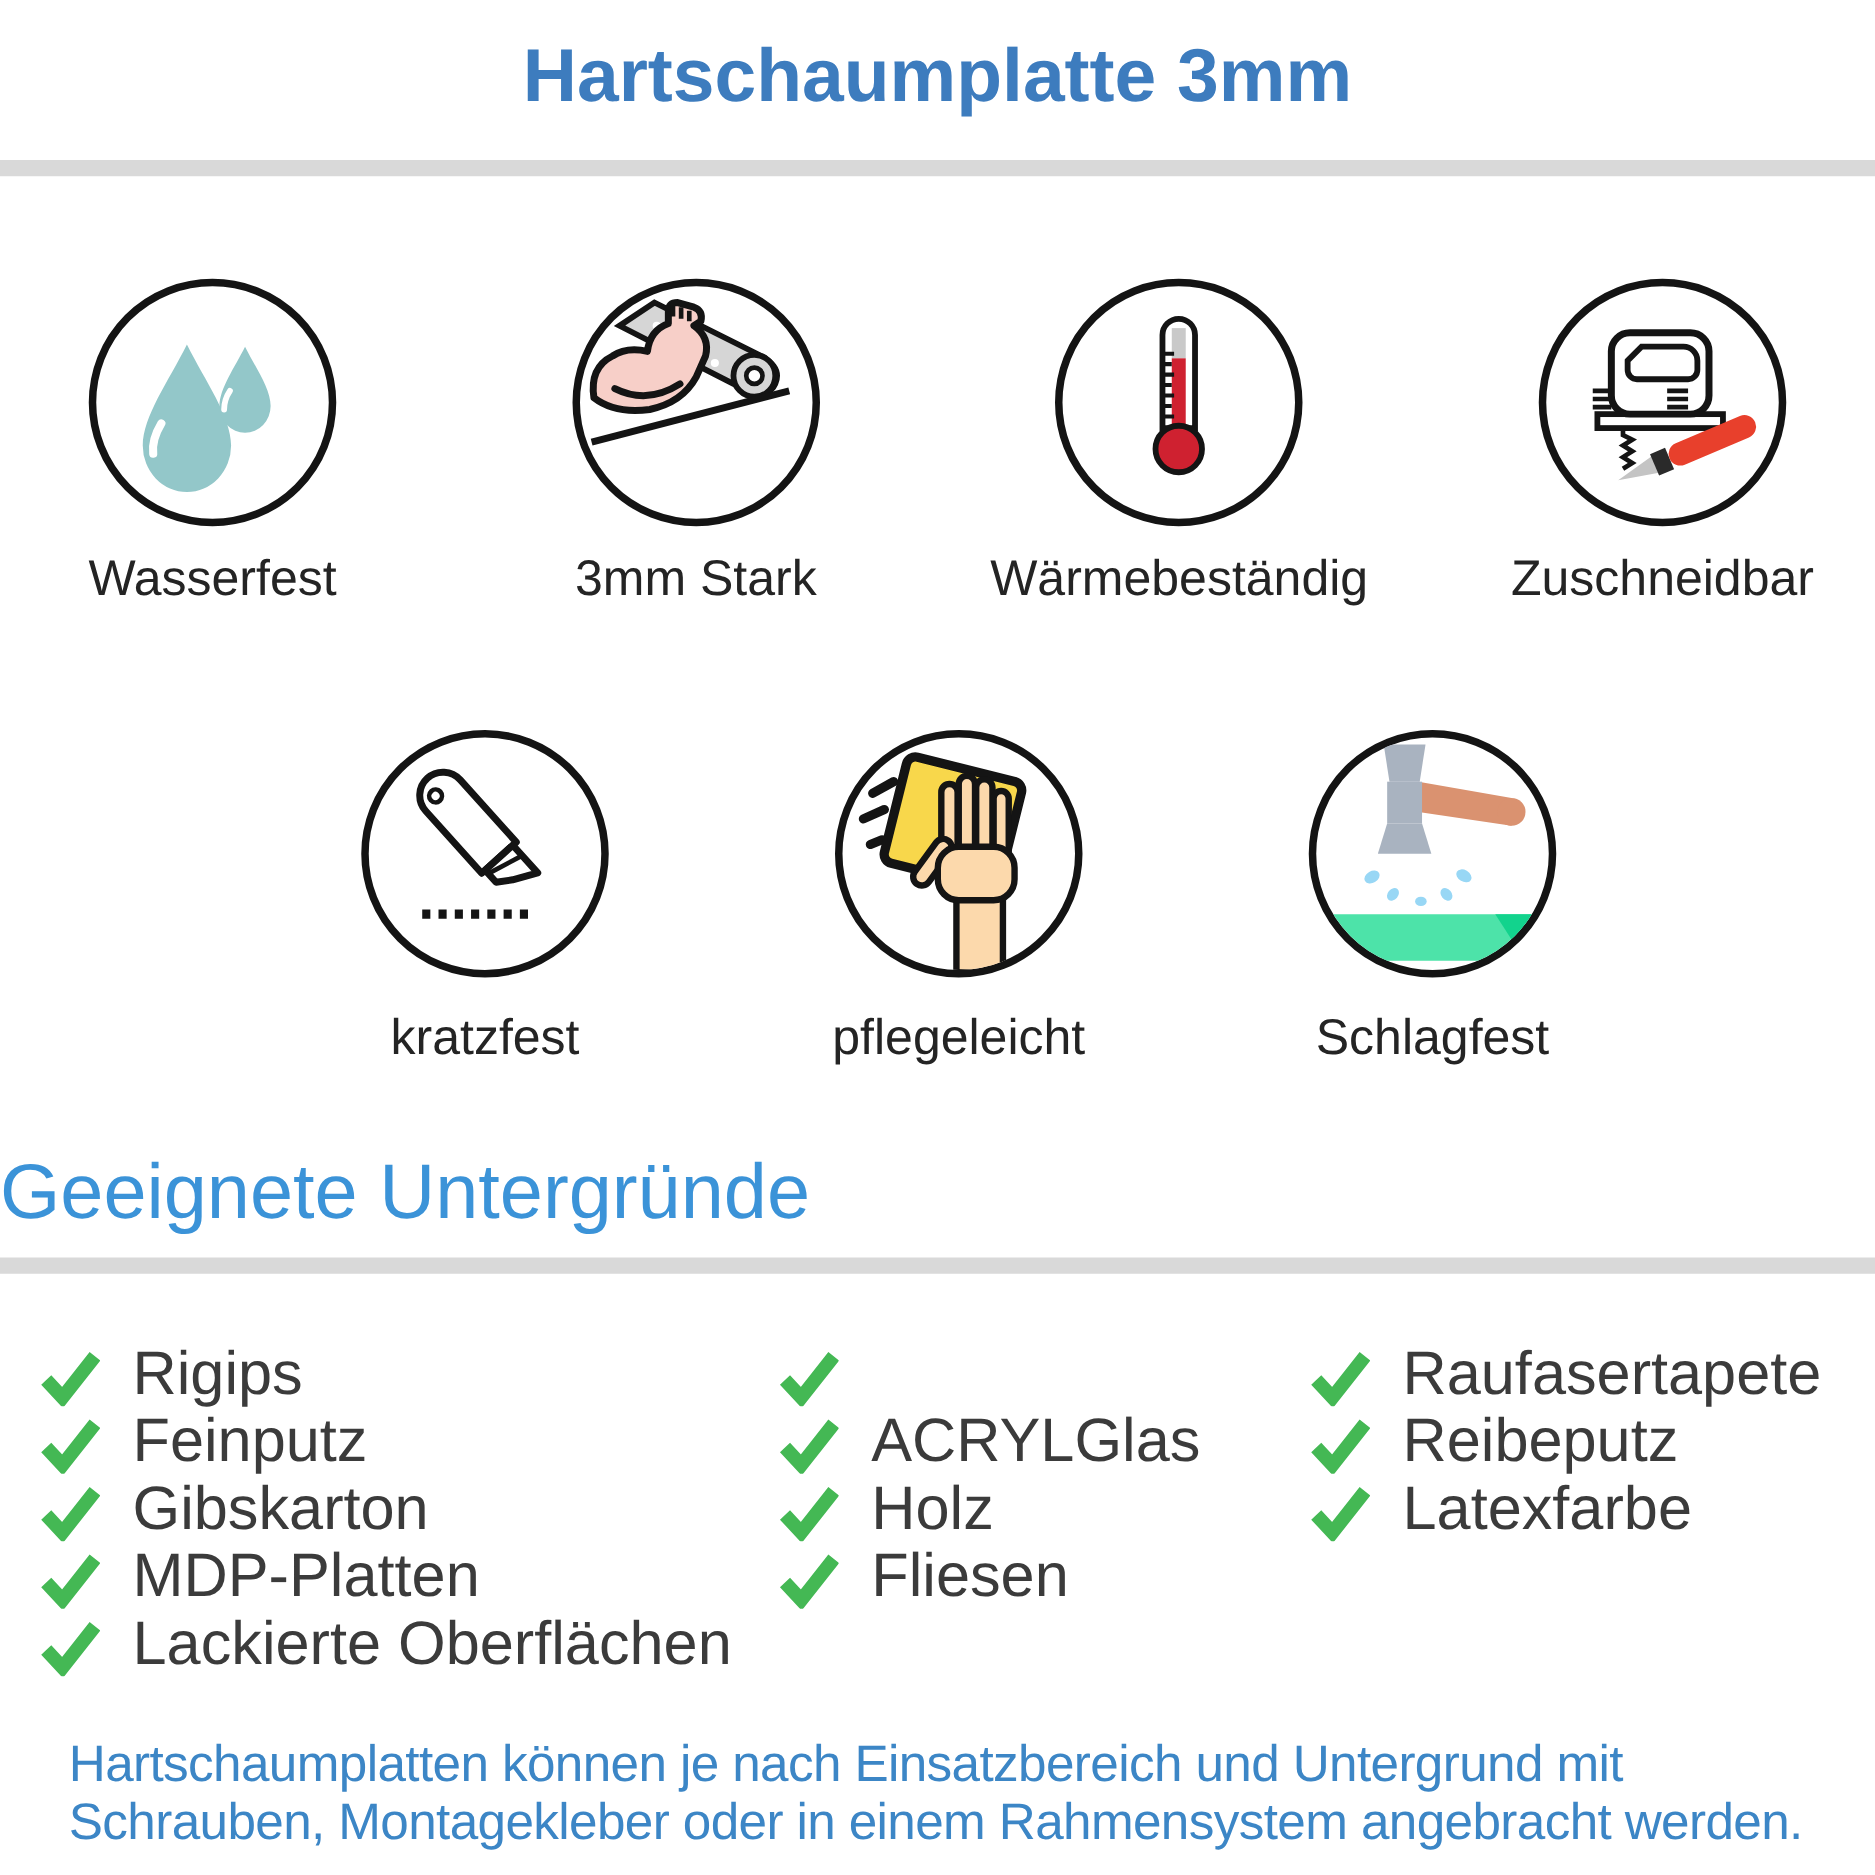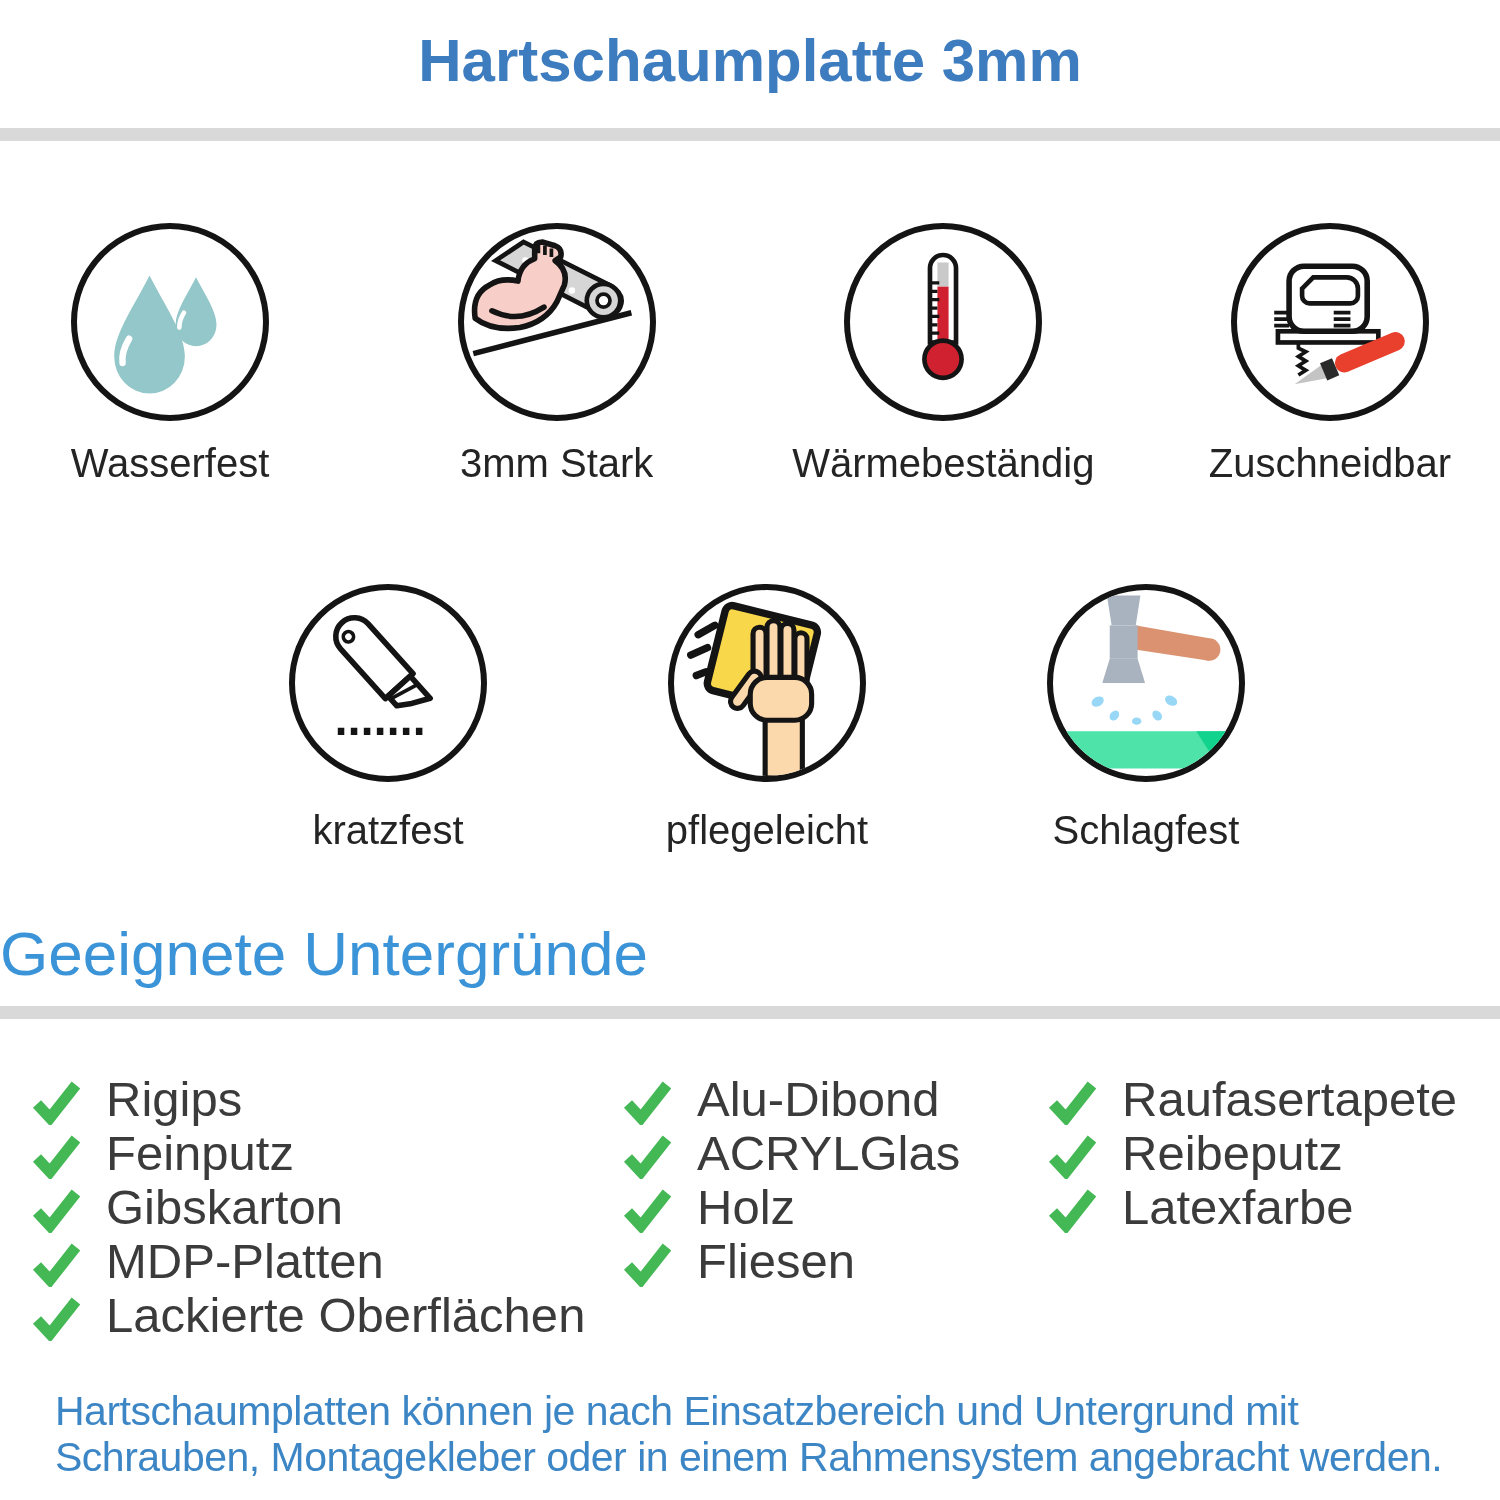--- a/index.html
+++ b/index.html
@@ -217,21 +217,20 @@
         </svg>
       <span class="substrate-label">Lackierte Oberflächen</span>
       </li>
   </ul>
 
   <ul class="substrate-col col-2">
     <li class="substrate-item">
       <svg class="check" viewBox="0 0 48 46">
           <polyline points="5,25 18,39 44,6" fill="none" stroke="var(--check-green)" stroke-width="11"></polyline>
         </svg>
-      <span class="substrate-label">Alu-Dibond</span>
       </li>
     <li class="substrate-item">
       <svg class="check" viewBox="0 0 48 46">
           <polyline points="5,25 18,39 44,6" fill="none" stroke="var(--check-green)" stroke-width="11"></polyline>
         </svg>
       <span class="substrate-label">ACRYLGlas</span>
       </li>
     <li class="substrate-item">
       <svg class="check" viewBox="0 0 48 46">
           <polyline points="5,25 18,39 44,6" fill="none" stroke="var(--check-green)" stroke-width="11"></polyline>

